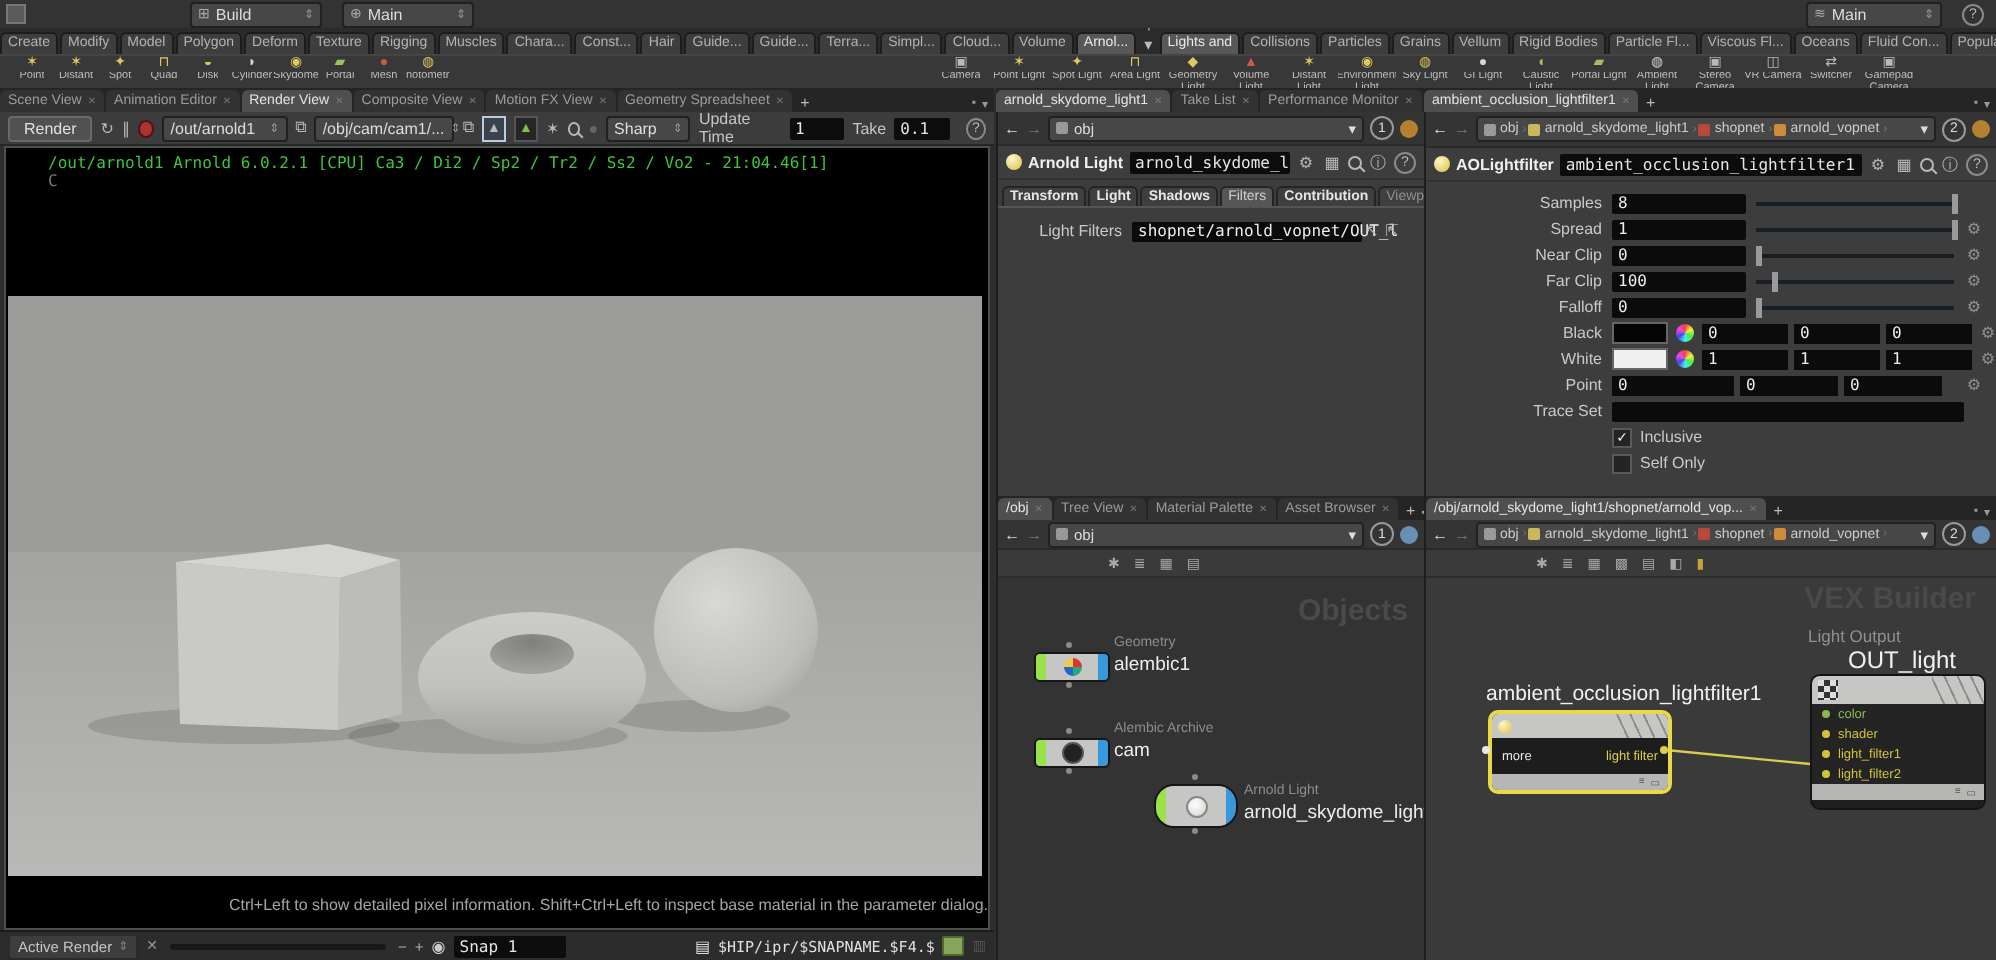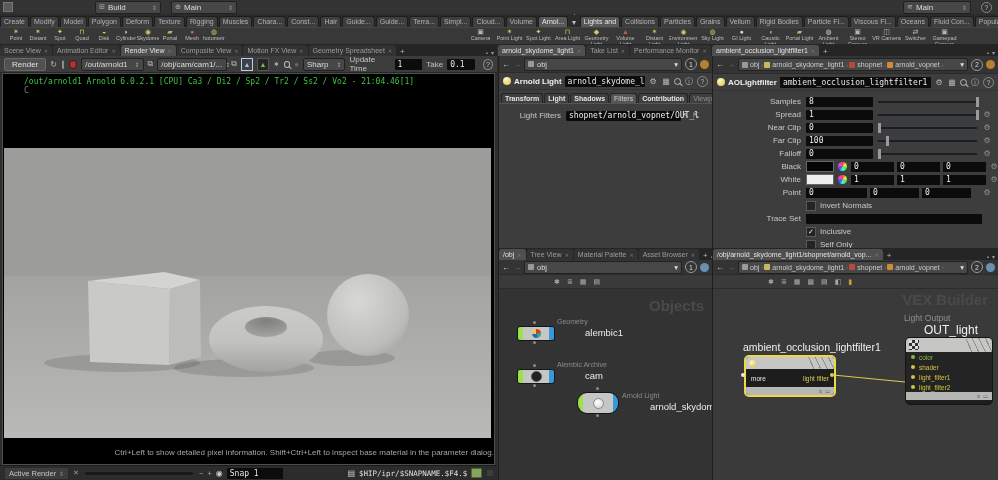--- a/index.html
+++ b/index.html
@@ -120,21 +120,21 @@
 
   .node{position:absolute;height:13px;border-radius:3px;display:flex;overflow:hidden;border:1px solid #161616;}
   .node .fl{width:5px;background:#9ae24a;} .node .fr{width:5px;background:#3898dc;}
   .node .nb{flex:1;background:#c6c6c4;display:flex;align-items:center;justify-content:center;}
   .nico{width:9px;height:9px;border-radius:50%;}
   .ico-alembic{background:conic-gradient(#d33 0 25%,#2a7 25% 50%,#26c 50% 75%,#ec4 75%);}
   .ico-cam{background:#222;border:1px solid #555;}
   .ico-lt{background:radial-gradient(circle at 40% 35%,#fff,#cfcfcd);border:1px solid #888;}
   .ndot{position:absolute;width:3px;height:3px;border-radius:50%;background:#8a8a8a;}
   .ntype{position:absolute;font-size:7px;color:#8c8c8c;white-space:nowrap;}
-  .nname{position:absolute;font-size:9.5px;color:#ececec;white-space:nowrap;margin-left:28px;}
+  .nname{position:absolute;font-size:9.5px;color:#ececec;white-space:nowrap;}
 
   .vnode{position:absolute;border-radius:5px;overflow:hidden;display:flex;flex-direction:column;
          border:1px solid #141414;background:#1e1e1e;}
   .vnode.sel{border:2px solid #e8d84a;}
   .vtop{background:#c6c6c4;display:flex;align-items:center;padding-left:3px;gap:3px;}
   .stripes{margin-left:auto;width:26px;height:100%;
            background:repeating-linear-gradient(65deg,transparent 0 5px,#8f8f8d 5px 6px);}
   .checker{width:10px;height:10px;background:
            linear-gradient(45deg,#333 25%,transparent 25%,transparent 75%,#333 75%),
            linear-gradient(45deg,#333 25%,transparent 25%,transparent 75%,#333 75%);
@@ -745,24 +745,20 @@
         <span class="pgear">⚙</span>
     </div>
     <div class="prow">
       <span class="plabel">Point</span>
       <span class="cfield" style="width:58px;">0</span>
       <span class="cfield" style="width:46px;">0</span>
       <span class="cfield" style="width:46px;">0</span>
       <span style="flex:1;"></span>
         <span class="pgear">⚙</span>
     </div>
-    <div class="prow" style="padding-left:93px;">
-      <span class="chk"></span>
-      <span class="clabel">Invert Normals</span>
-    </div>
     <div class="prow">
       <span class="plabel">Trace Set</span>
       <span class="pfield" style="flex:1;margin-right:10px;"></span>
     </div>
     <div class="prow" style="padding-left:93px;">
       <span class="chk">✓</span>
       <span class="clabel">Inclusive</span>
     </div>
     <div class="prow" style="padding-left:93px;">
       <span class="chk"></span>

